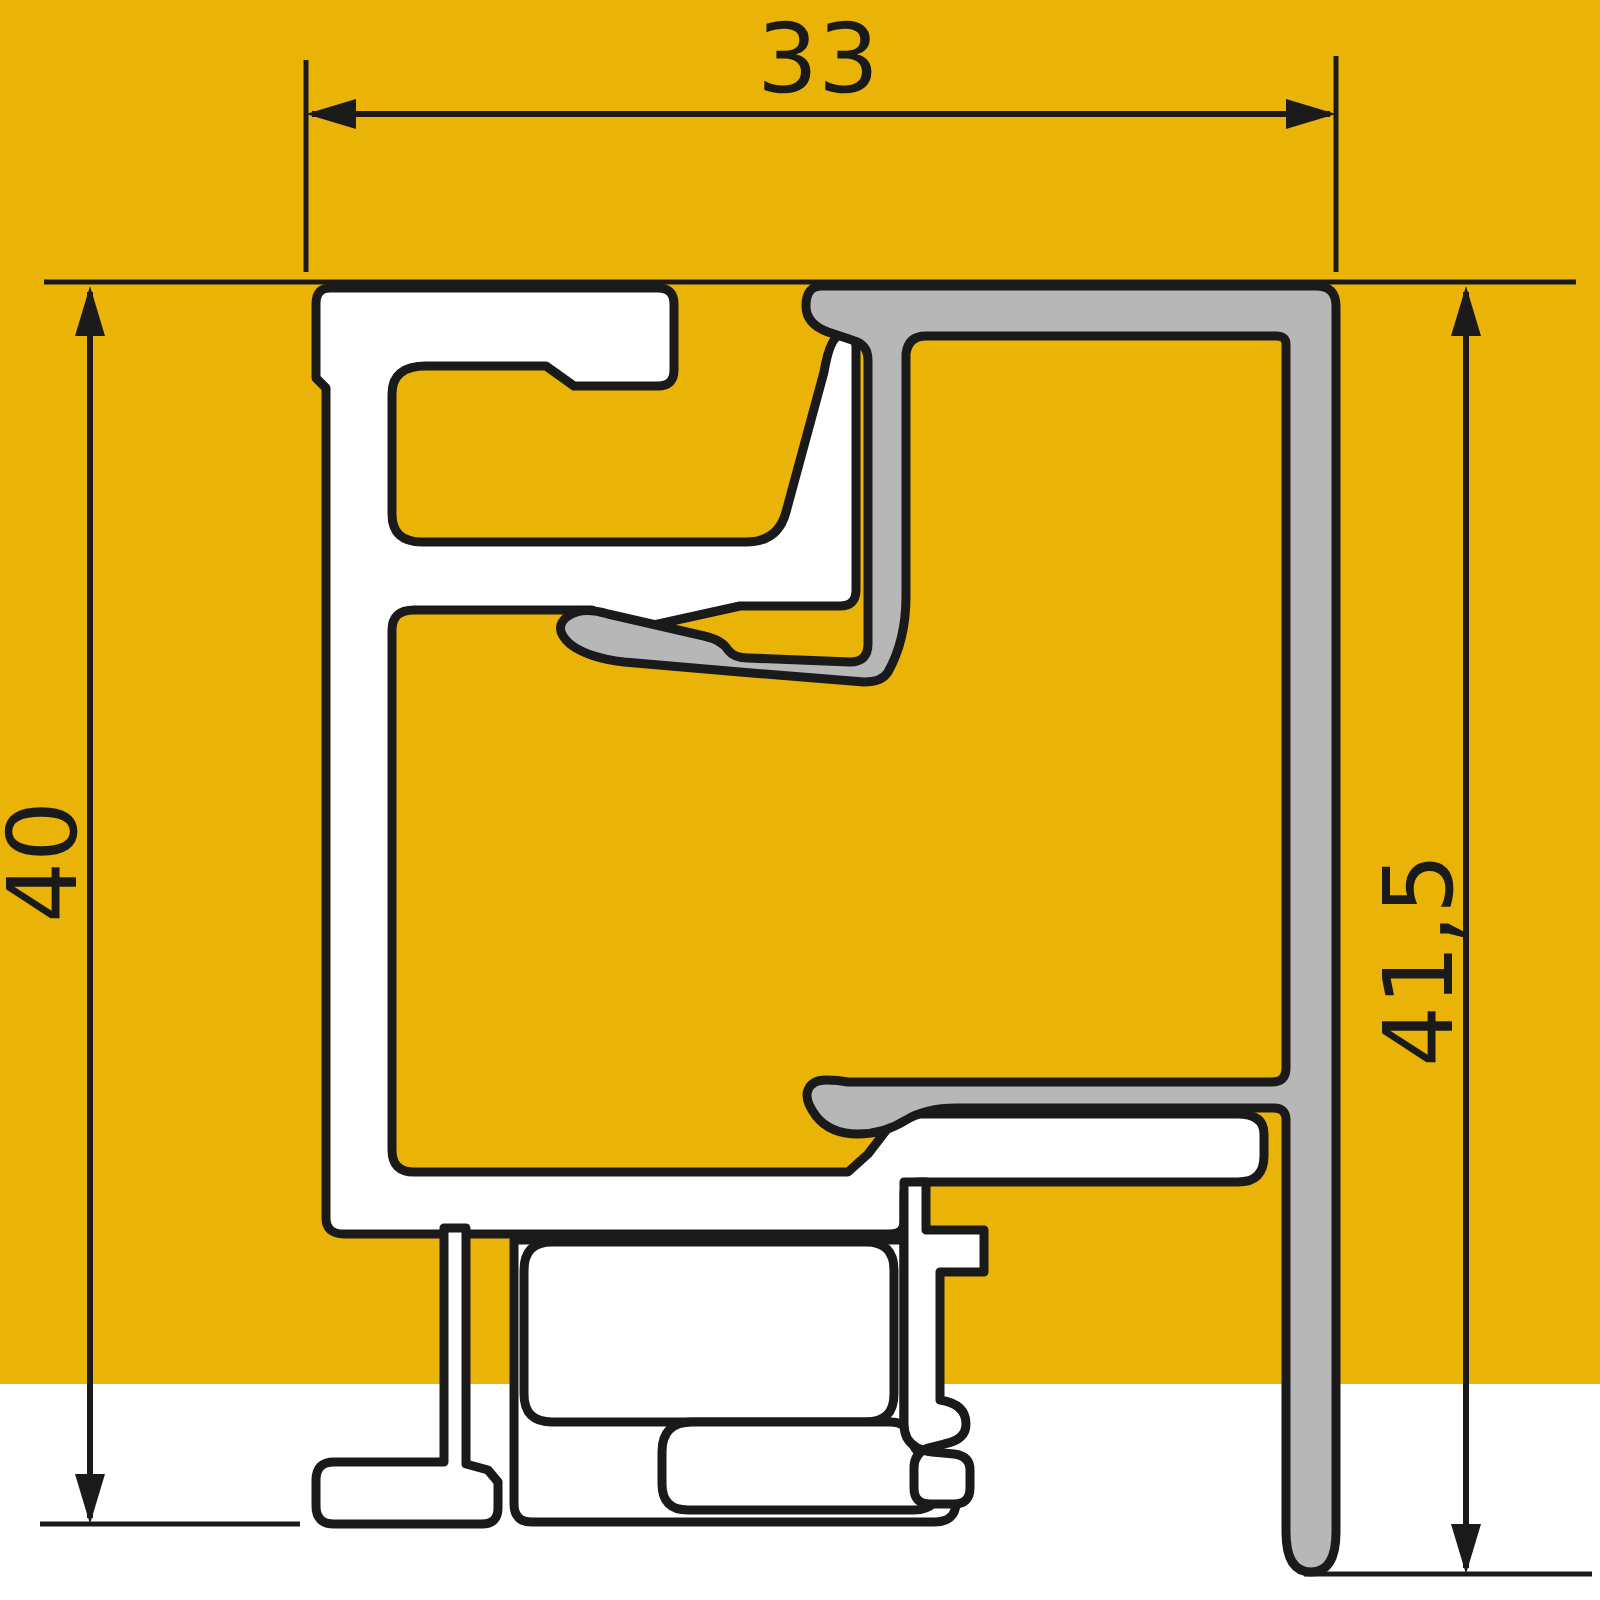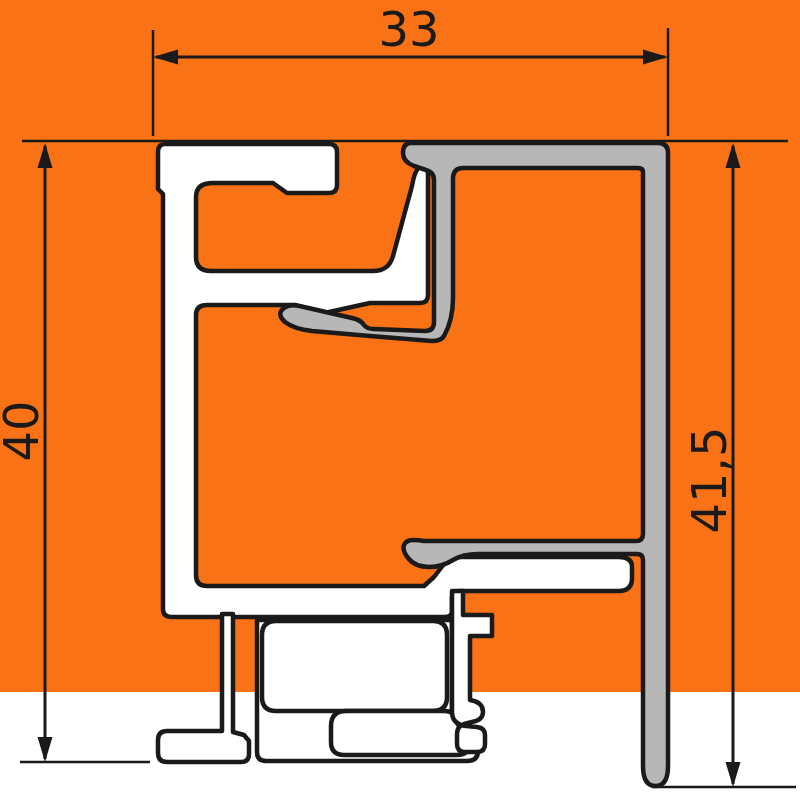--- a/index.html
+++ b/index.html
@@ -7,21 +7,21 @@
     padding: 0;
     background: #ffffff;
     width: 800px;
     height: 800px;
     overflow: hidden;
   }
   .stage {
     position: relative;
     width: 800px;
     height: 692px;
-    background: #f97316;
+    background: #eab308;
   }
   svg { display: block; }
   .dim-text {
     font-family: "DejaVu Sans", "Liberation Sans", sans-serif;
     font-size: 48px;
     font-weight: 500;
     fill: #1a1a1a;
   }
 </style>
 </head>

